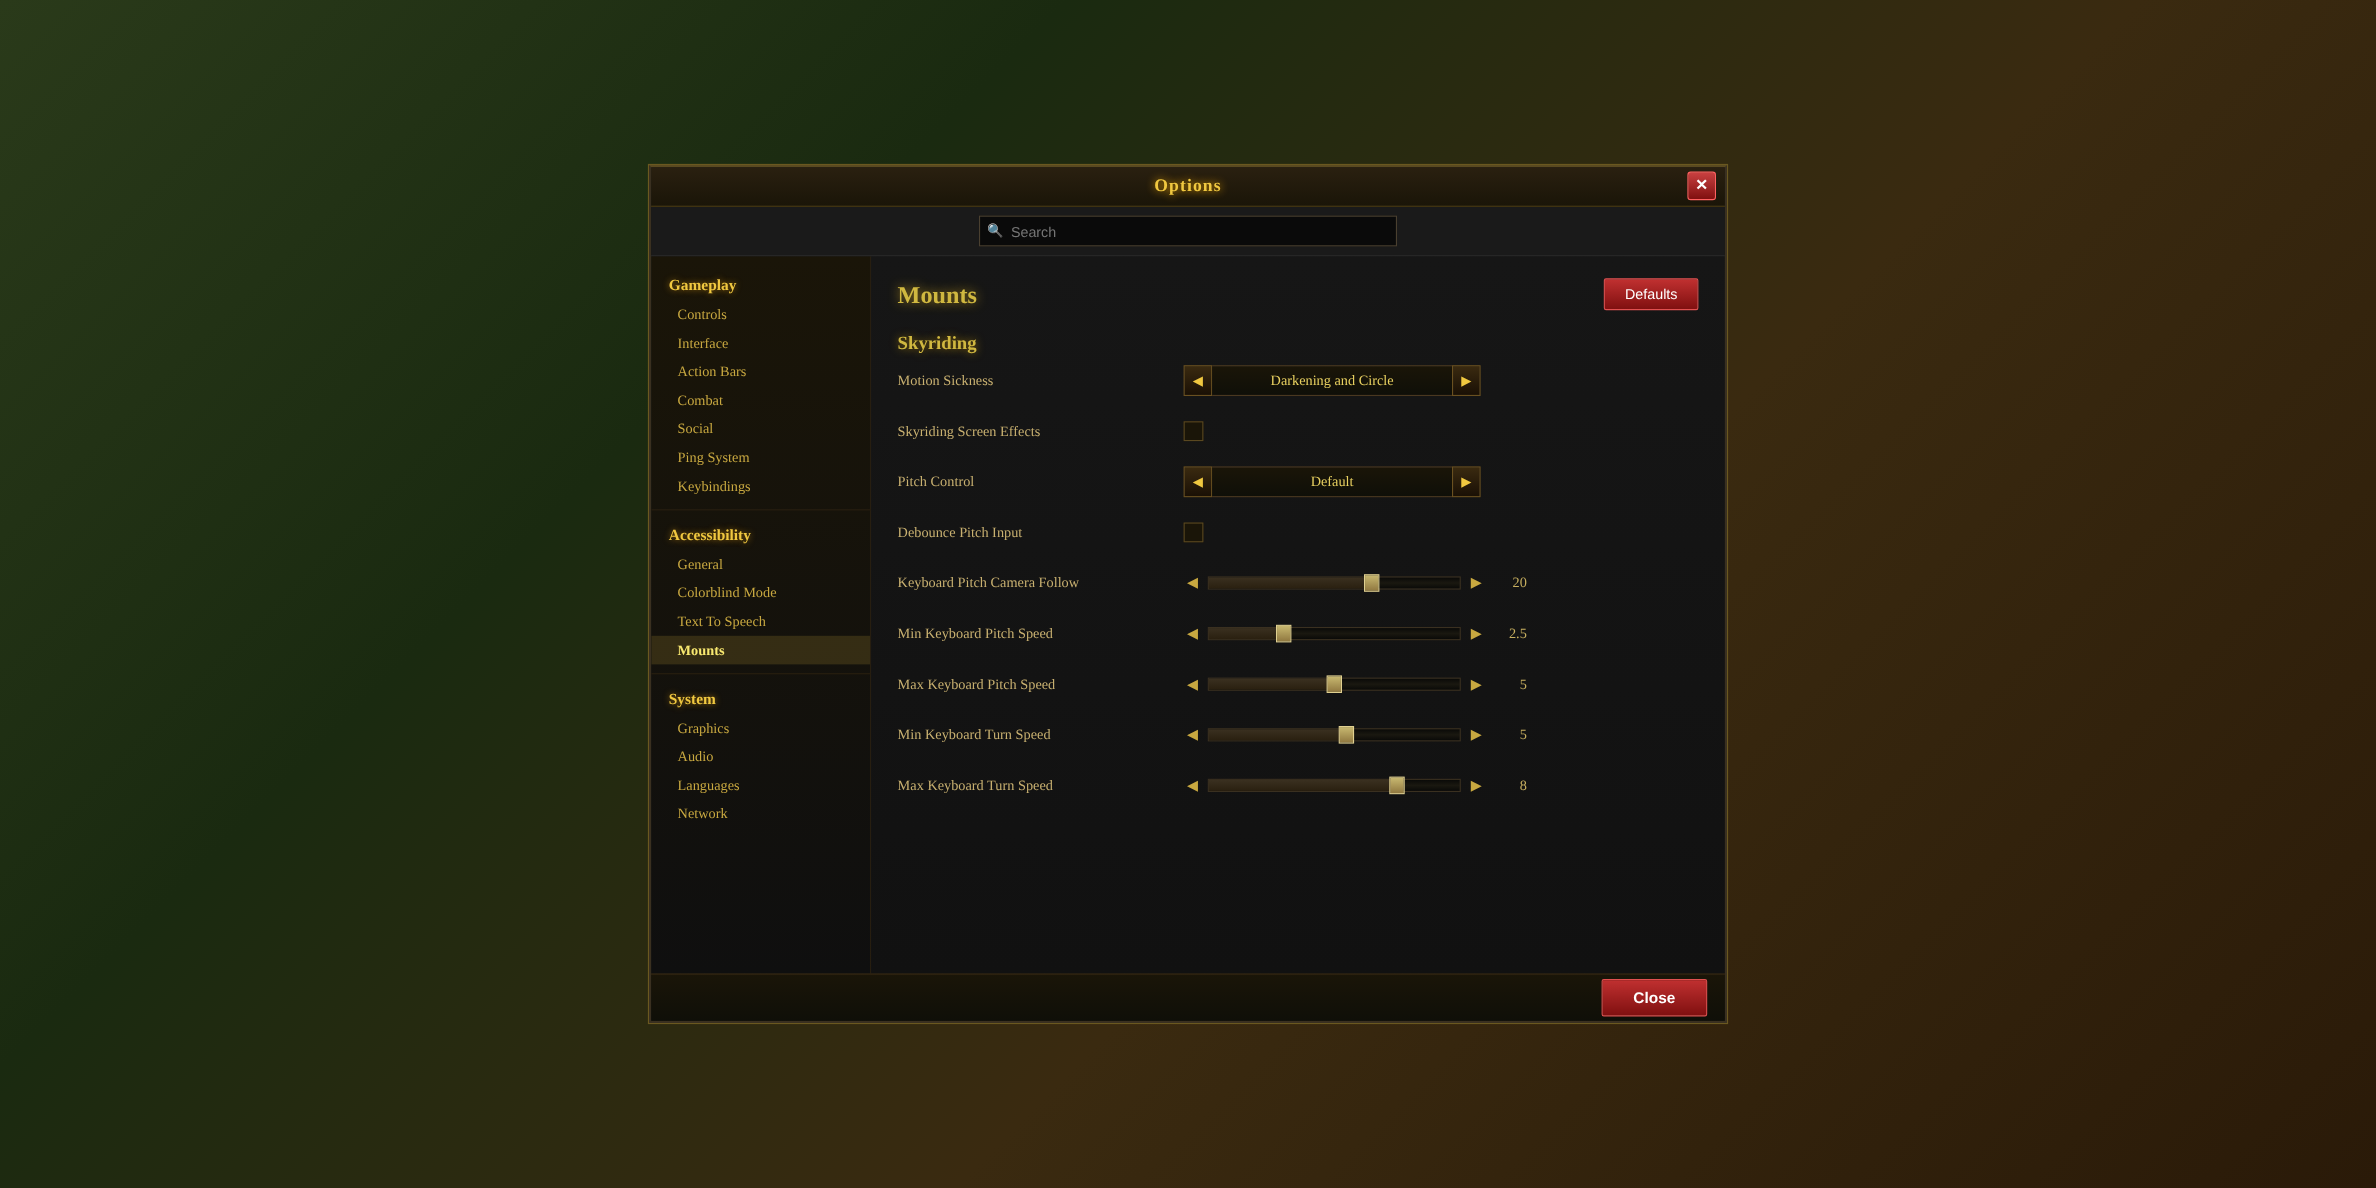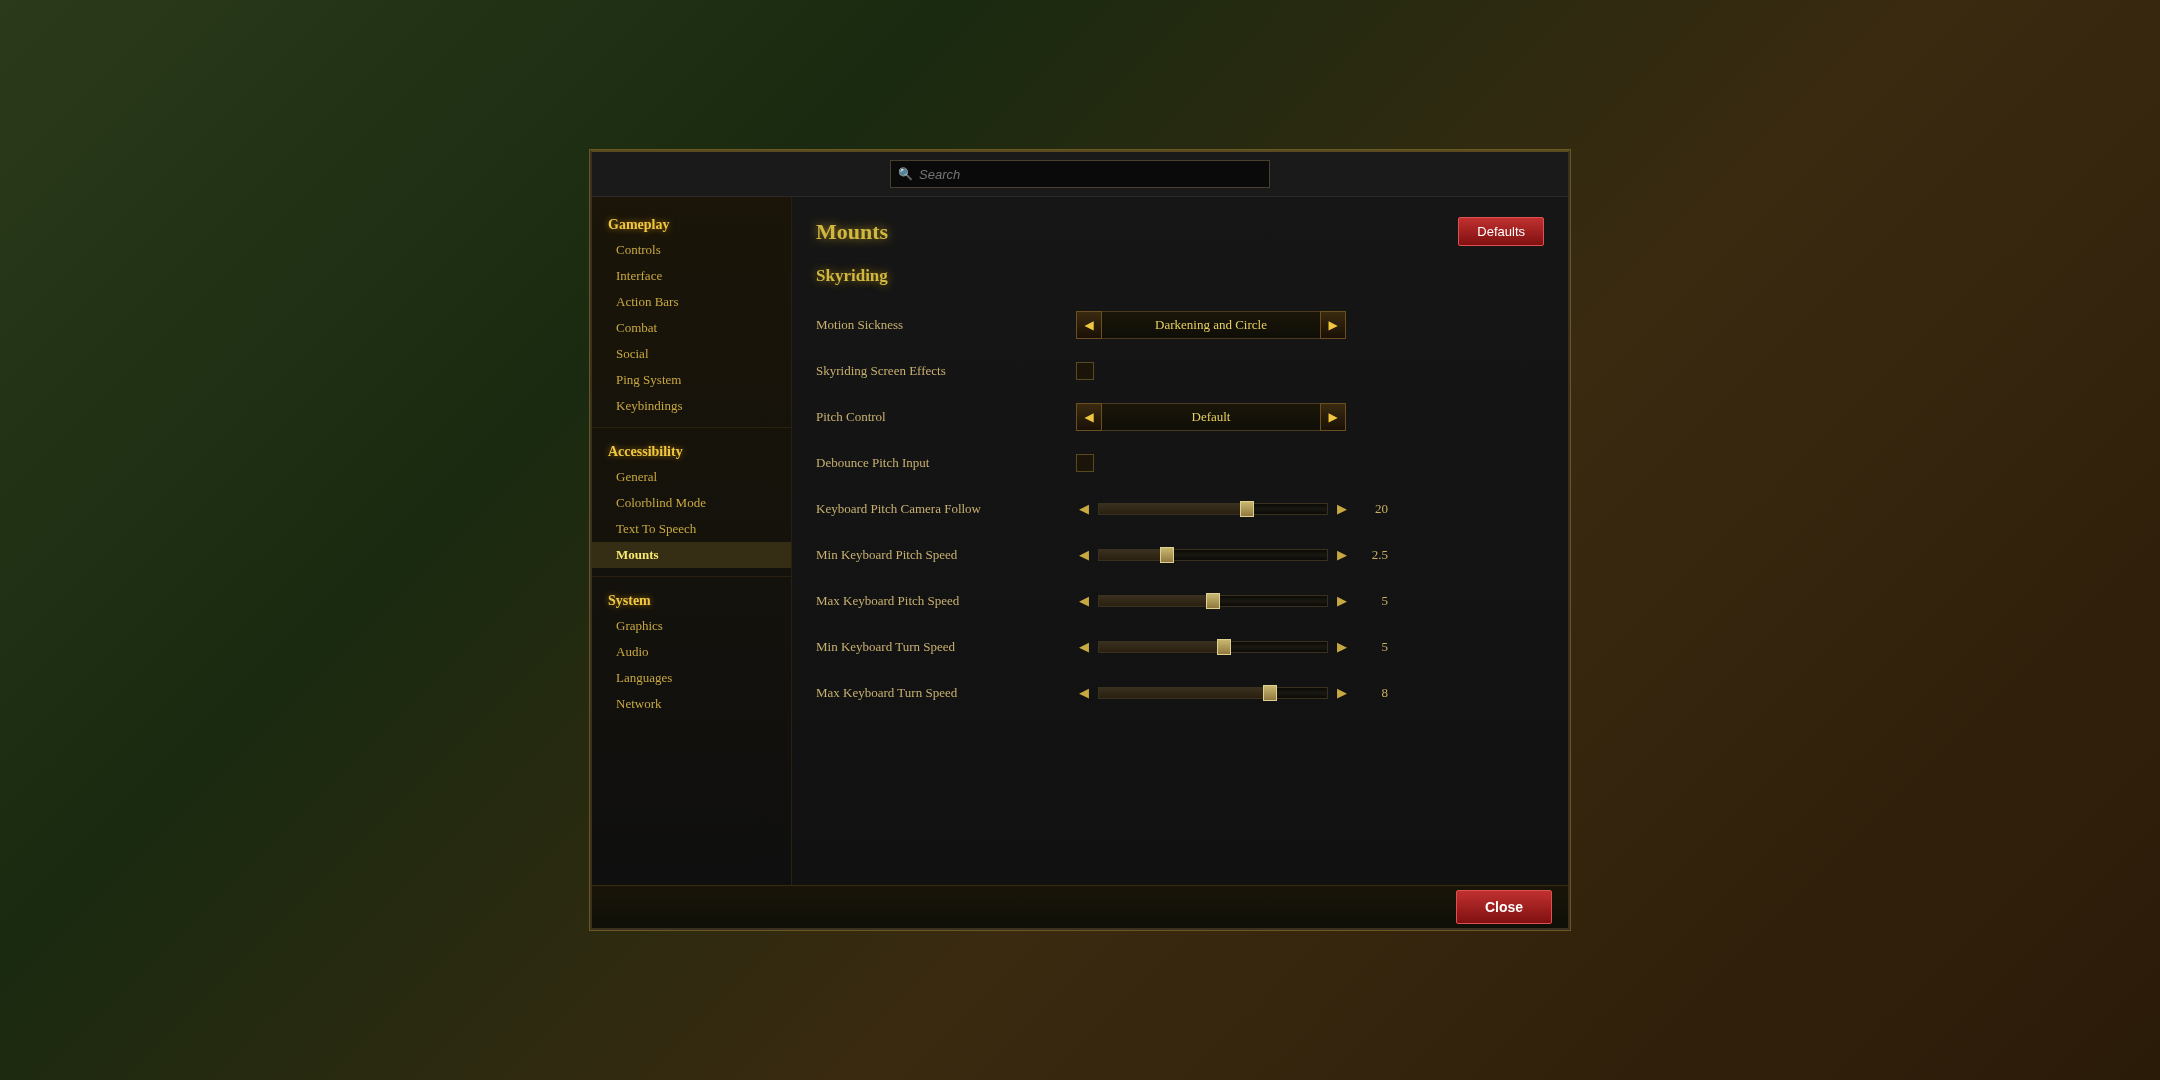--- a/index.html
+++ b/index.html
@@ -85,21 +85,20 @@
 
     .search-input {
       width: 380px;
       height: 28px;
       background: #0a0a0a;
       border: 1px solid #4a4030;
       color: #c0a860;
       padding: 0 8px 0 28px;
       font-size: 13px;
       outline: none;
-      font-style: italic;
     }
 
     .search-wrapper {
       position: relative;
       display: inline-block;
     }
 
     .search-icon {
       position: absolute;
       left: 8px;
@@ -184,21 +183,21 @@
       font-size: 13px;
       cursor: pointer;
       border-radius: 2px;
     }
 
     
     .section-title {
       color: #d0b840;
       font-size: 17px;
       font-weight: bold;
-      margin-bottom: 23px;
+      margin-bottom: 8px;
       text-shadow: 0 0 8px #907010;
     }
 
     
     .settings-container {
       display: flex;
       flex-direction: column;
       gap: 14px;
     }
 
@@ -338,20 +337,24 @@
       z-index: -1;
     }
   </style>
 </head>
 <body>
 
 <div class="game-bg"></div>
 
 <div class="dialog">
 
+  <div class="title-bar">
+    <span class="title-text">Options</span>
+    <div class="close-btn">✕</div>
+  </div>
 
   <div class="search-bar">
     <div class="search-wrapper">
       <span class="search-icon">🔍</span>
       <input class="search-input" type="text" placeholder="Search" style="">
     </div>
   </div>
 
   <div class="content-area">
 

